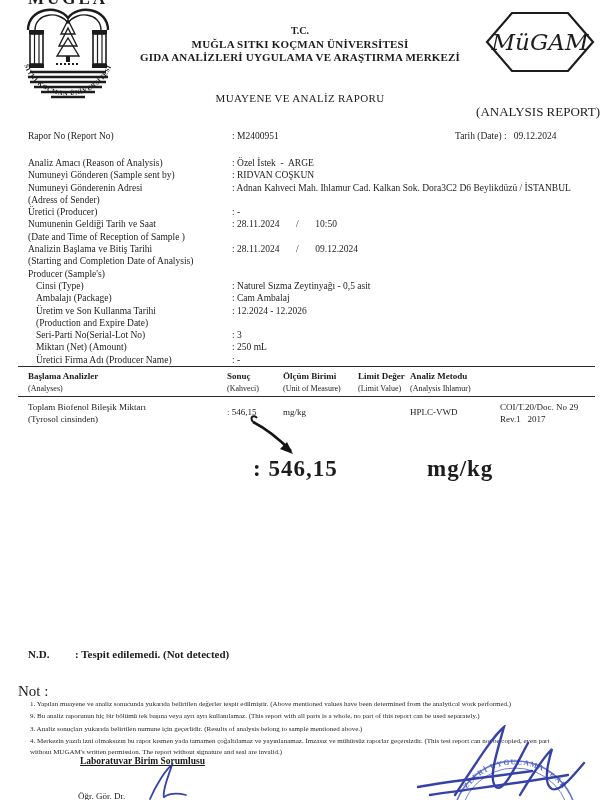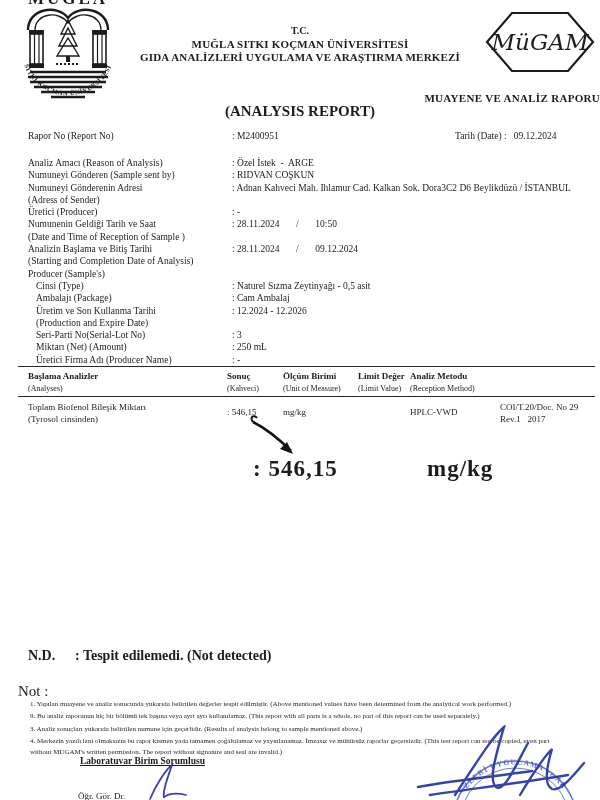--- a/index.html
+++ b/index.html
@@ -9,22 +9,22 @@
     margin:0 auto;
   }
   .abs{position:absolute;}
   .pre{white-space:pre;}
   
   .hdr-center{left:0;right:0;top:24px;text-align:center;line-height:13.5px;}
   .hdr-tc{font-size:10px;font-weight:bold;}
   .hdr-uni{font-size:11px;font-weight:bold;letter-spacing:.2px;}
   .hdr-ctr{font-size:11px;font-weight:bold;letter-spacing:.2px;}
   .title-blk{left:0;right:0;top:92px;text-align:center;line-height:13px;}
-  .title-l1{font-size:11px;font-weight:bold;letter-spacing:.3px;text-align:right;}
-  .title-l2{font-size:15px;font-weight:bold;}
+  .title-l1{font-size:11px;font-weight:normal;letter-spacing:.3px;}
+  .title-l2{font-size:13px;font-weight:normal;text-align:right;}
   
   .meta-row{top:131px;left:28px;right:0;font-size:9.5px;}
   .meta-label{position:absolute;left:0;top:0;}
   .meta-val{position:absolute;left:204px;top:0;}
   .meta-date{position:absolute;left:427px;top:0;}
   
   .info{top:157px;left:28px;width:564px;font-size:9.5px;}
   .irow{position:relative;height:12.3px;line-height:12.3px;}
   .ilabel{position:absolute;left:0;top:0;white-space:nowrap;}
   .ilabel.ind{left:8px;}
@@ -33,21 +33,21 @@
   .tbl{top:366px;left:18px;width:577px;border-top:1px solid #2a2a2a;}
   .tbl-grid{display:grid;grid-template-columns:199px 56px 75px 52px 90px 1fr;padding-left:10px;}
   .th{padding-top:4px;}
   .th .tr{font-size:9px;font-weight:bold;white-space:nowrap;}
   .th .en{font-size:8px;padding-top:3px;white-space:nowrap;}
   .tbl-hr{border-bottom:1.6px solid #2a2a2a;height:3px;}
   .td{font-size:9px;padding-top:5px;line-height:11.5px;white-space:nowrap;}
   
   .big-result{font-size:23px;font-weight:bold;letter-spacing:1px;}
   
-  .nd-row{top:648px;left:28px;font-size:14px;font-weight:bold;}
+  .nd-row{top:648px;left:28px;font-size:11px;font-weight:bold;}
   .nd-val{position:absolute;left:47px;top:0;white-space:nowrap;}
   .notes-title{top:683px;left:18px;font-size:15px;}
   .notes{top:698px;left:30px;width:570px;font-size:7px;color:#262626;}
   .nline{height:12.4px;line-height:12.4px;white-space:nowrap;overflow:hidden;}
   .nline.wrap2{height:10.5px;line-height:10.5px;}
   .lab-title{top:756px;left:80px;font-size:9.5px;font-weight:bold;text-decoration:underline;}
   .signer{top:791px;left:78px;font-size:9px;white-space:nowrap;}
   svg{display:block;}
 </style>
 </head>
@@ -204,21 +204,21 @@
       <div class="th">
           <div class="tr">Ölçüm Birimi</div>
           <div class="en">(Unit of Measure)</div>
         </div>
       <div class="th">
           <div class="tr">Limit Değer</div>
           <div class="en">(Limit Value)</div>
         </div>
       <div class="th">
           <div class="tr">Analiz Metodu</div>
-          <div class="en">(Reception Method)</div>
+          <div class="en">(Analysis Ihlamur)</div>
         </div>
     </div>
     <div class="tbl-hr"></div>
     <div class="tbl-grid">
       <div class="td">
           <div>Toplam Biofenol Bileşik Miktarı</div>
           <div>(Tyrosol cinsinden)</div>
         </div>
       <div class="td" style="padding-top:10px;">: 546,15</div>
       <div class="td" style="padding-top:10px;">mg/kg</div>

